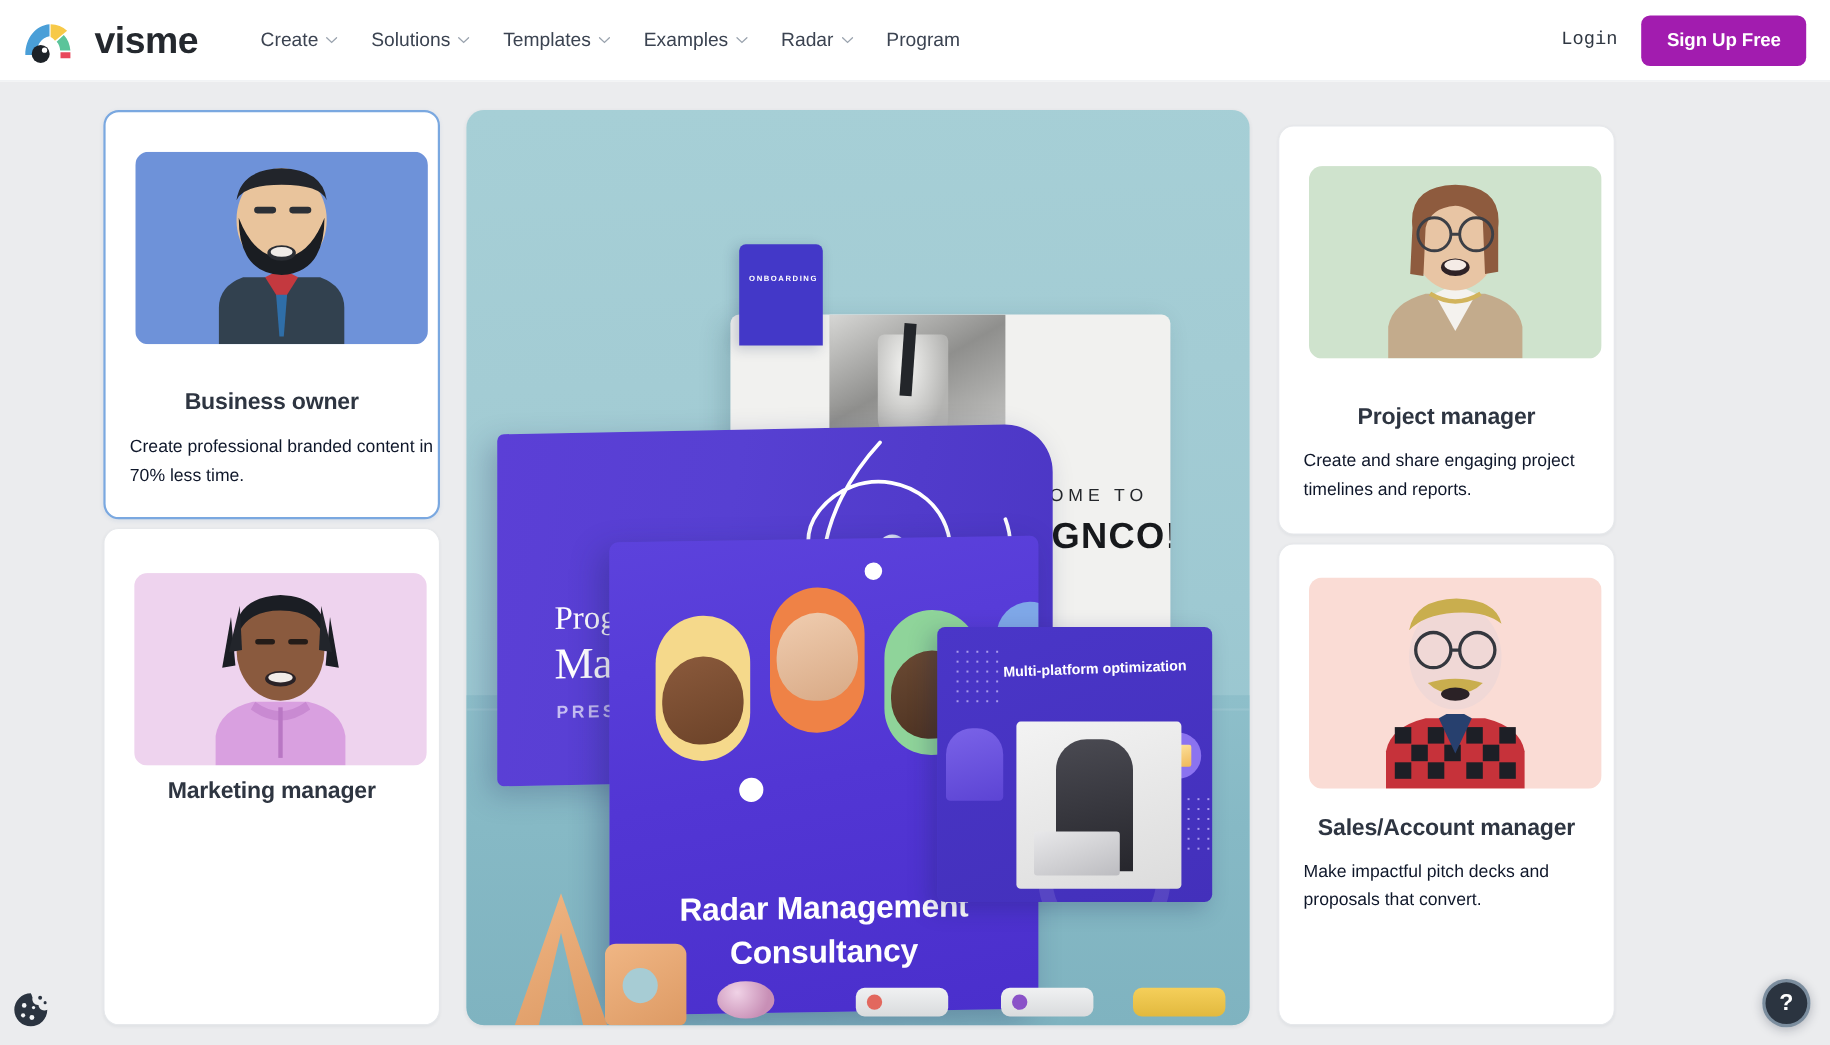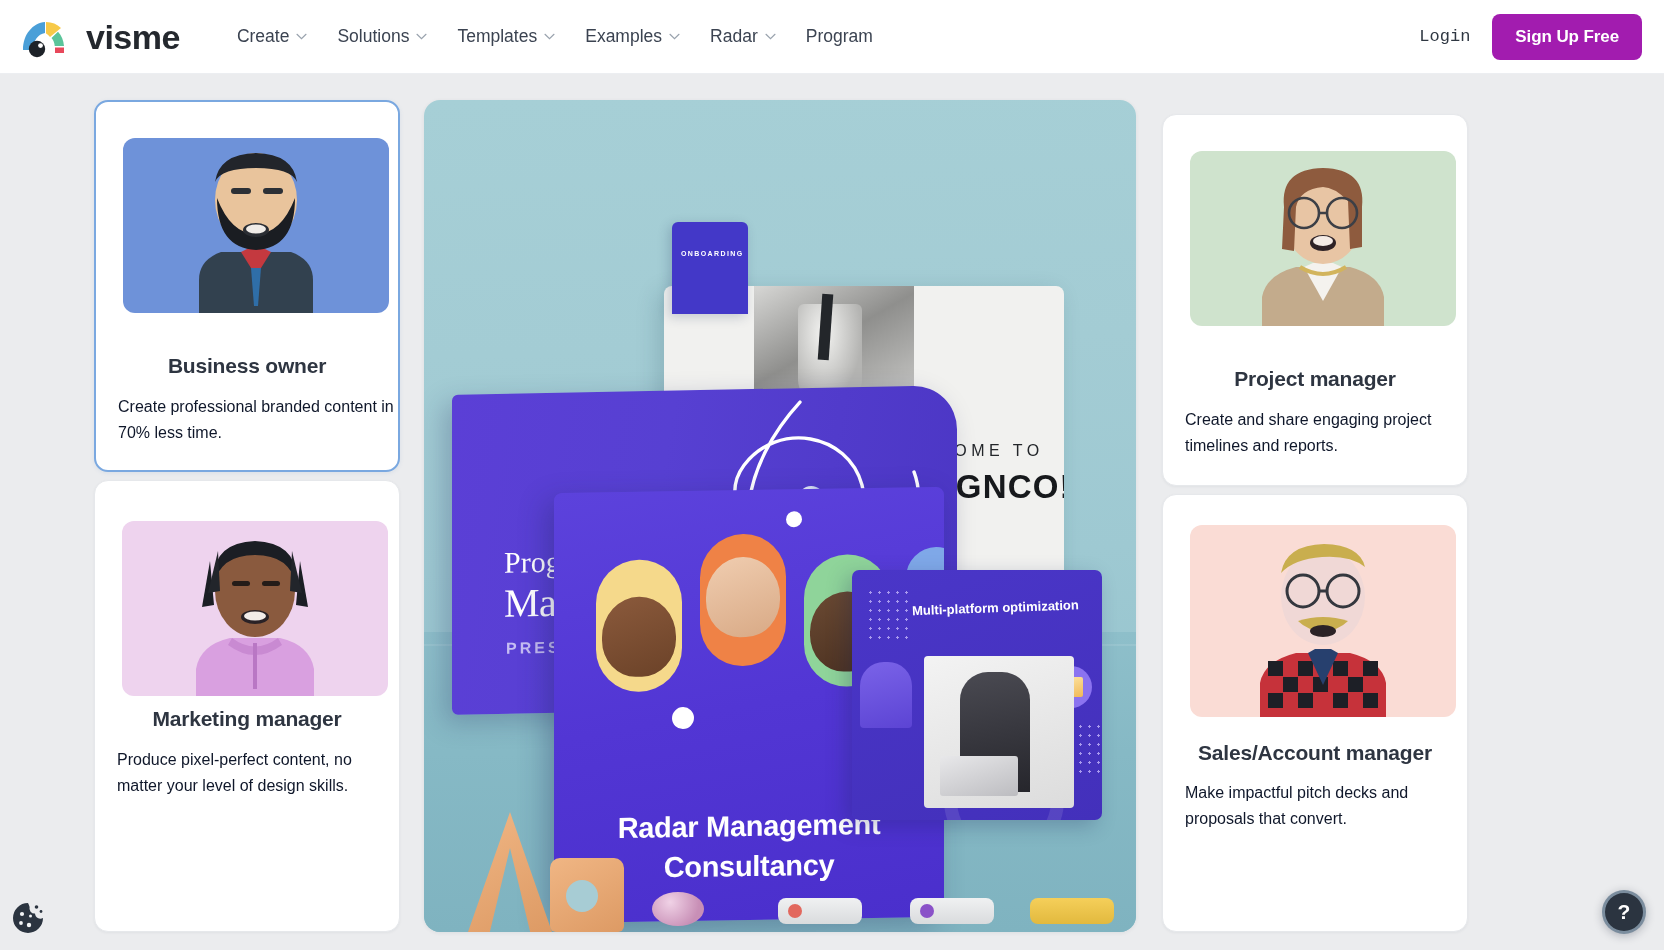--- a/index.html
+++ b/index.html
@@ -405,21 +405,20 @@
           <path d="M48 30 L38 72 L50 70 Z" fill="#22252b"></path>
           <path d="M122 30 L132 72 L120 70 Z" fill="#22252b"></path>
           <ellipse cx="85" cy="96" rx="14" ry="7" fill="#2a2226"></ellipse>
           <ellipse cx="85" cy="95" rx="11" ry="4.5" fill="#f2ece8"></ellipse>
           <rect x="62" y="60" width="18" height="5" rx="2.5" fill="#241c18"></rect>
           <rect x="92" y="60" width="18" height="5" rx="2.5" fill="#241c18"></rect>
         </svg>
       </div>
     </div>
     <div class="card-title">Marketing manager</div>
-    <div class="card-desc">Produce pixel-perfect content, no matter your level of design skills.</div>
   </div>
 
   <div class="card" id="card-project">
     <div class="card-thumb">
       <div class="av">
         <div class="av-bg" style="background:#cfe3cd"></div>
         <svg class="av-fig" viewBox="0 0 170 175" width="170" height="175">
           <path d="M24 175 L24 146 Q28 124 58 116 L112 116 Q142 124 146 146 L146 175 Z" fill="#c3ab8c"></path>
           <path d="M66 116 L85 150 L104 116 L95 112 L75 112 Z" fill="#f4f2ee"></path>
           <ellipse cx="85" cy="68" rx="39" ry="45" fill="#e8c5a4"></ellipse>

